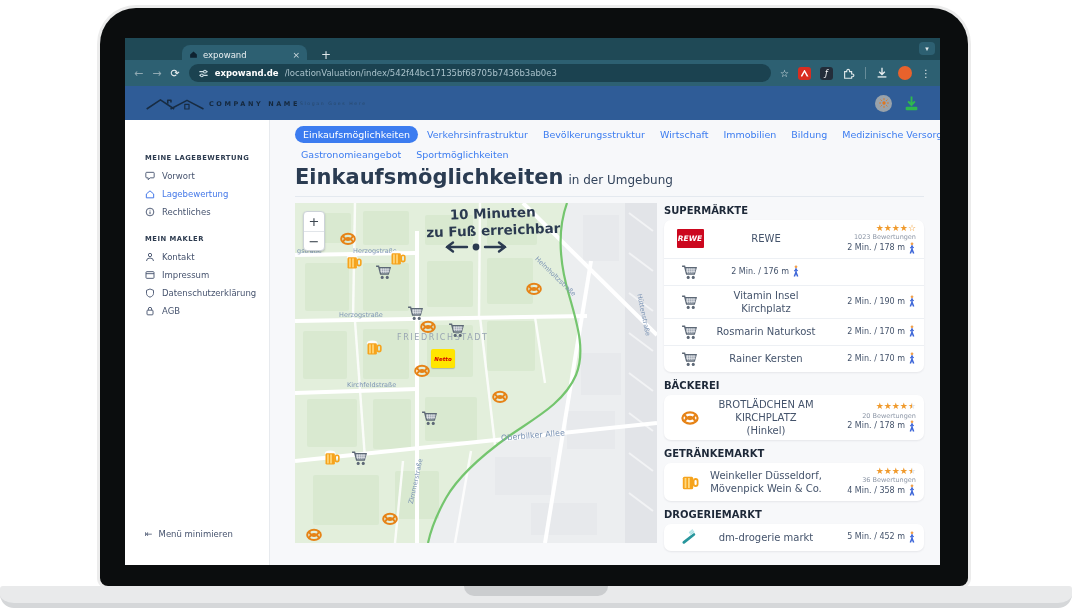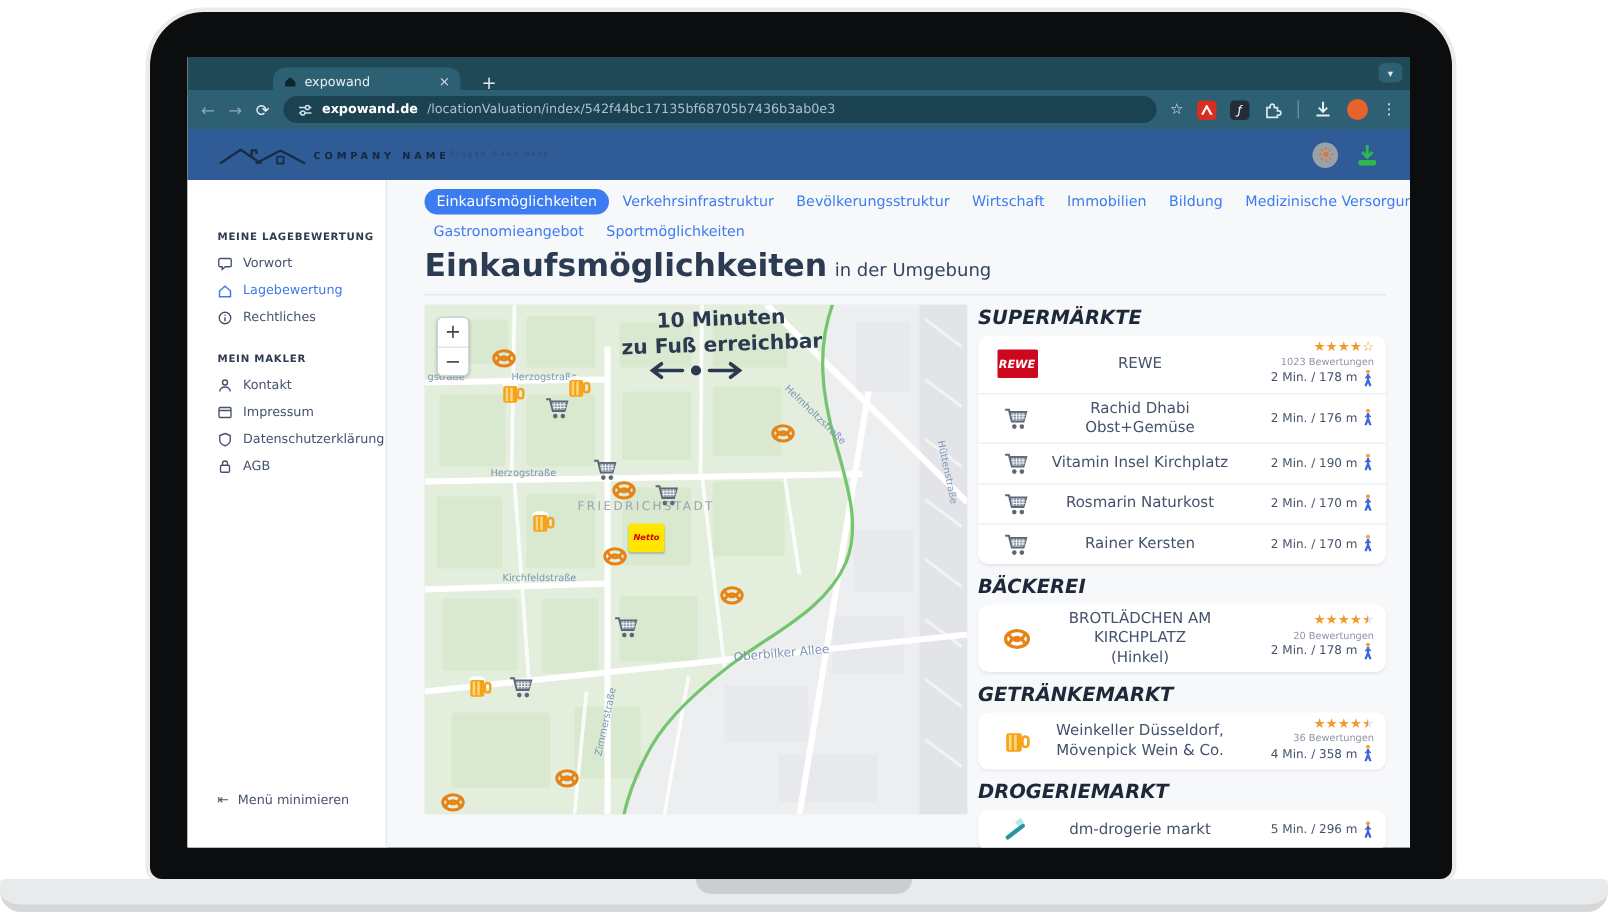--- a/index.html
+++ b/index.html
@@ -53,21 +53,21 @@
   .appheader { position:absolute; top:48px; left:0; right:0; height:34px; background:#2f5c97;
                display:flex; align-items:center; padding:0 14px; }
   .logo { display:flex; flex-direction:row; align-items:center; margin-left:4px; }
   .logo-name { font-size:6.5px; font-weight:bold; letter-spacing:2.6px; color:#15283c; margin-top:1px; white-space:nowrap; }
   .logo-slogan { font-size:4.6px; letter-spacing:1.6px; color:#27486b; white-space:nowrap; }
   .header-right { margin-left:auto; display:flex; align-items:center; gap:11px; margin-right:6px; }
   .avatar-hd { width:17px; height:17px; border-radius:50%; background:#99a2aa; display:flex; align-items:center; justify-content:center; }
 
   
   .content { position:absolute; top:82px; left:0; right:0; bottom:0; display:flex; background:#f7f8fa; }
-  .sidebar { width:133px; background:#fff; border-right:1px solid #e7eaee; position:relative; padding-top:34px; flex:none; }
+  .sidebar { width:145px; background:#fff; border-right:1px solid #e7eaee; position:relative; padding-top:34px; flex:none; }
   .side-section { font-size:6.8px; font-weight:bold; color:#2e3c50; letter-spacing:.5px; padding:0 0 5px 20px; }
   .side-group + .side-group { margin-top:14px; }
   .side-item { display:flex; align-items:center; gap:7px; padding:4px 0 4px 20px; font-size:8.5px; color:#46536e; }
   .side-item svg { width:10px; height:10px; flex:none; }
   .side-item.active { color:#4478e8; }
   .side-min { position:absolute; bottom:26px; left:20px; display:flex; align-items:center; gap:6px;
               font-size:8.5px; color:#46536e;margin-top:48px; }
   .side-min .gl { font-size:9px; }
   .side-min .gl::before { content:"⇤"; }
 
@@ -92,21 +92,21 @@
              border-radius:4px; overflow:hidden; box-shadow:0 1px 2px rgba(0,0,0,.18); }
   .zbtn { height:19px; display:flex; align-items:center; justify-content:center; font-size:13px; color:#3c4650; }
   .zbtn + .zbtn { border-top:1px solid #e1e5e9; }
   .marker { position:absolute; width:18px; height:18px; }
   .netto-logo { position:absolute; width:24px; height:19px; background:#ffe500; border-radius:2px;
                 display:flex; align-items:center; justify-content:center; color:#d40000; font-size:5.5px;
                 font-weight:bold; font-style:italic; box-shadow:0 1px 1px rgba(0,0,0,.2); }
 
   
   .panel { flex:1; min-width:0; }
-  .psec-title { font-size:13px; font-weight:bold; color:#1d2838; margin:2px 0 4px;font-style:italic; }
+  .psec-title { font-size:10px; font-weight:bold; color:#1d2838; margin:2px 0 4px; }
   .pcard { background:#fff; border-radius:7px; box-shadow:0 1px 2px rgba(20,30,50,.08); margin-bottom:8px; overflow:hidden; }
   .prow { display:flex; align-items:center; padding:3px 8px; min-height:27px; }
   .prow + .prow { border-top:1px solid #edf0f4; }
   .prow-icon { width:36px; display:flex; justify-content:center; flex:none; }
   .prow-name { flex:1; text-align:center; font-size:10px; color:#44536b; line-height:1.3; padding:0 2px; }
   .prow-name span { display:block; }
   .prow-right { width:92px; flex:none; text-align:right; }
   .stars { font-size:9px; color:#f09a2c; line-height:1.15; white-space:nowrap; }
   .star-half { background:linear-gradient(90deg,#f09a2c 50%,#dfe3e9 50%);
                -webkit-background-clip:text; background-clip:text; color:transparent; }
@@ -515,21 +515,20 @@
                     </svg>
                   </div>
               </div>
             </div>
             <div class="prow">
               <div class="prow-icon">
                   <svg width="18" height="18">
                     <use href="#ic-cart"></use>
                   </svg>
                 </div>
-              <div class="prow-name">Rachid Dhabi Obst+Gemüse</div>
               <div class="prow-right">
                   <div class="dist">
                     <span>2 Min. / 176 m</span>
                     <svg width="8" height="13">
                       <use href="#ic-walk"></use>
                     </svg>
                   </div>
                 </div>
             </div>
             <div class="prow">
@@ -636,21 +635,21 @@
           <div class="pcard">
             <div class="prow">
               <div class="prow-icon">
                   <svg width="20" height="20">
                     <use href="#ic-brush"></use>
                   </svg>
                 </div>
               <div class="prow-name">dm-drogerie markt</div>
               <div class="prow-right">
                   <div class="dist">
-                    <span>5 Min. / 296 m</span>
+                    <span>5 Min. / 452 m</span>
                     <svg width="8" height="13">
                       <use href="#ic-walk"></use>
                     </svg>
                   </div>
                 </div>
             </div>
           </div>
 
         </div>
       </div>

